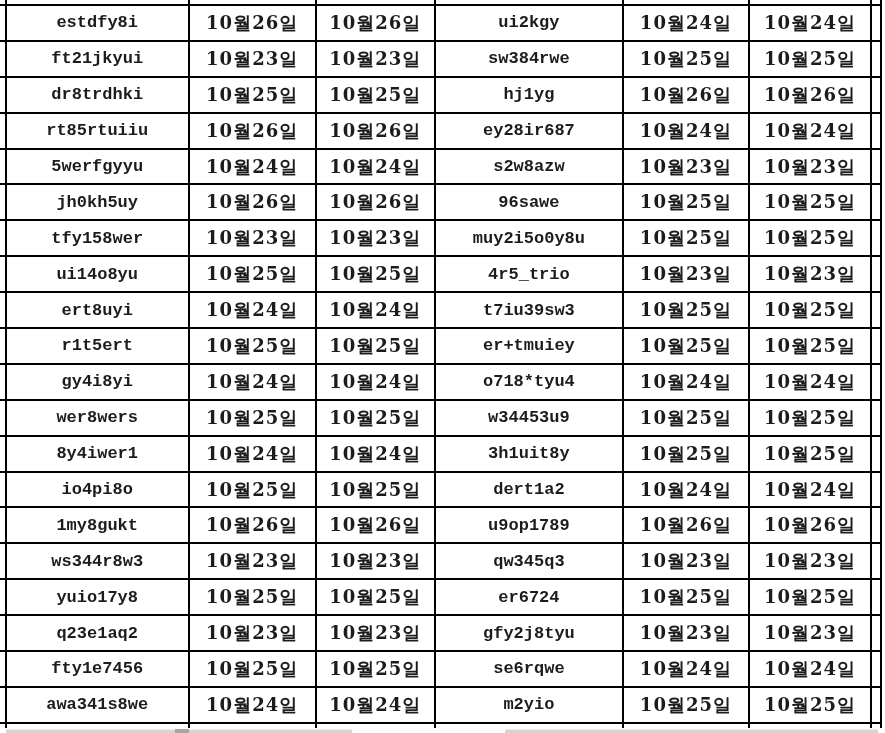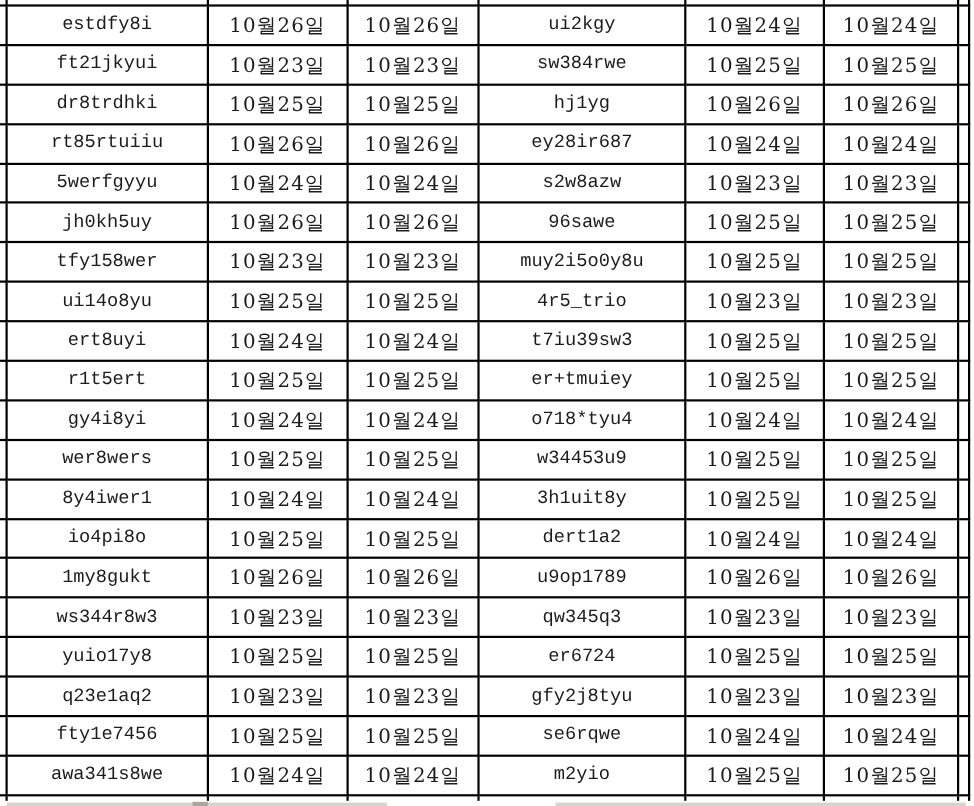--- a/index.html
+++ b/index.html
@@ -2,20 +2,21 @@
 <html><head>
 <meta charset="utf-8">
 <style>
   html, body { margin: 0; padding: 0; background: #ffffff; }
   #screen {
     position: relative;
     width: 885px;
     height: 733px;
     overflow: hidden;
     background: #ffffff;
+    font-weight: bold;
   }
   table.grid {
     position: absolute;
     left: -3px;
     top: -4px;
     border-collapse: collapse;
     table-layout: fixed;
   }
   table.grid td {
     border: 2px solid #000000;

